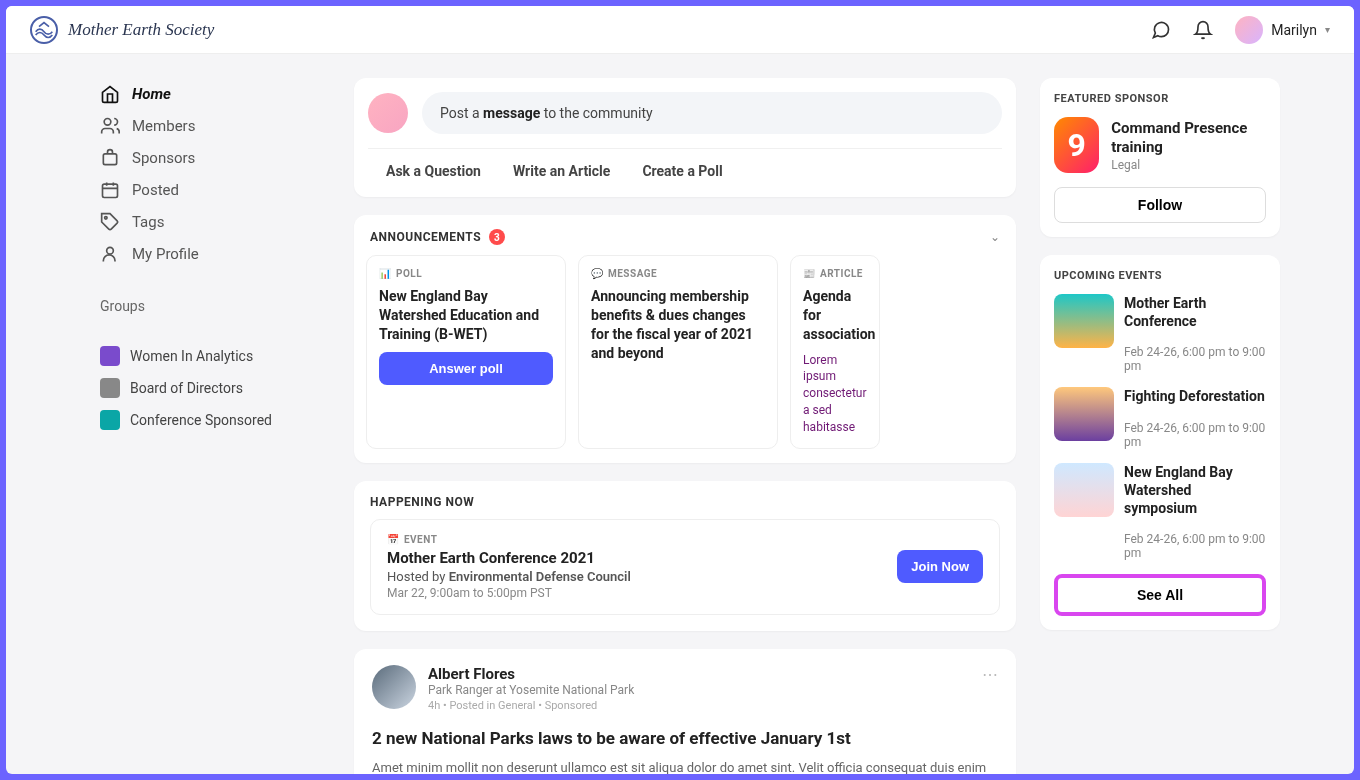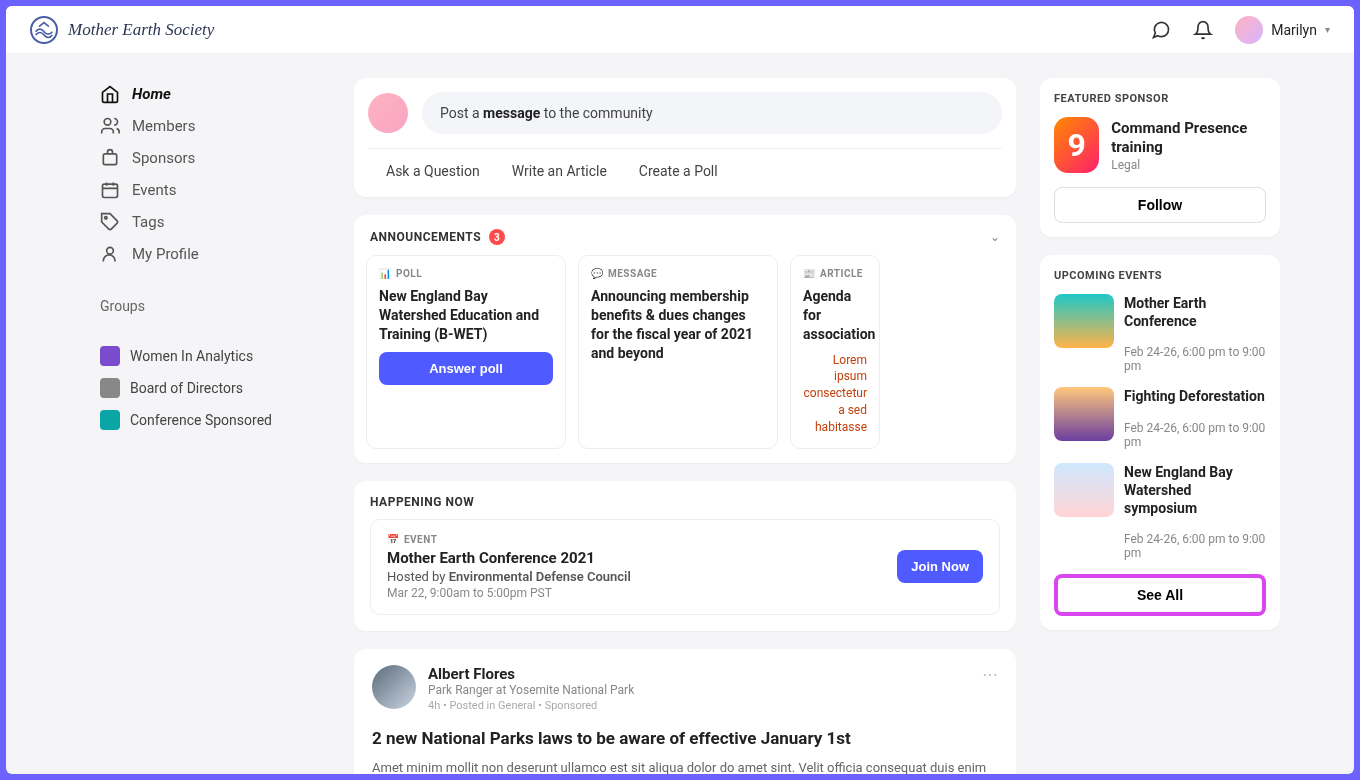--- a/index.html
+++ b/index.html
@@ -90,35 +90,35 @@
 .card { background:#fff; border-radius:12px; box-shadow: 0 1px 2px rgba(0,0,0,0.04); }
 
 .composer { padding: 14px; display:flex; flex-direction:column; }
 .composer-row { display:flex; align-items:center; gap:14px; }
 .composer-avatar { width:40px; height:40px; border-radius:50%; background: linear-gradient(135deg,#ffb3c1,#f8a5c2); flex-shrink:0; }
 .composer-input {
   flex:1; background:#f3f5f8; border-radius:24px; padding: 13px 18px;
   font-size:14px; color:#444;
 }
 .composer-input b { font-weight:700; color:#222; }
-.composer-actions { display:flex; gap:32px; padding: 14px 18px 4px; border-top:1px solid #f0f0f0; margin-top: 14px; }
+.composer-actions { display:flex; gap:32px; padding: 14px 18px 4px; border-top:1px solid #f0f0f0; margin-top: 14px; font-weight: bold; }
 .composer-action { font-size:14px; color:#444; cursor:pointer; }
 
 .section-head { display:flex; align-items:center; justify-content:space-between; padding: 14px 16px 10px; }
 .section-title { font-size:12px; font-weight:700; letter-spacing:0.5px; color:#333; text-transform:uppercase; display:flex; align-items:center; gap:8px; }
 .badge-count { background:#ff4b4b; color:#fff; width:16px; height:16px; border-radius:50%; font-size:10px; display:flex; align-items:center; justify-content:center; }
 
 .ann-row { display:flex; gap:12px; padding: 0 12px 14px; overflow:hidden; }
 .ann-card {
   border:1px solid #eee; border-radius:10px; padding:12px; width: 200px; flex-shrink:0;
   display:flex; flex-direction:column; gap:8px;
 }
 .ann-type { font-size:10px; font-weight:700; color:#888; letter-spacing:0.5px; display:flex; align-items:center; gap:4px;}
 .ann-title { font-size:14px; font-weight:700; color:#222; line-height:1.35; }
-.ann-excerpt { font-size:12px; color:#c2410c; line-height:1.4;text-align:right; }
+.ann-excerpt { font-size:12px; color:#701a75; line-height:1.4; }
 .btn-primary {
   background:#4f5bff; color:#fff; border:none; border-radius:8px; padding:9px 14px;
   font-size:13px; font-weight:600; cursor:pointer; text-align:center;
 }
 
 .hap-body { padding: 0 16px 16px; }
 .hap-inner { border:1px solid #eee; border-radius:10px; padding:14px 16px; display:flex; align-items:center; justify-content:space-between; gap:12px;}
 .hap-text .ev-type { font-size:10px; color:#888; font-weight:700; letter-spacing:0.5px; display:flex; align-items:center; gap:4px; margin-bottom:4px;}
 .hap-text .ev-title { font-size:15px; font-weight:700; color:#222; }
 .hap-text .ev-host { font-size:13px; color:#555; margin-top:2px; }
@@ -218,21 +218,21 @@
             <rect x="4" y="7" width="16" height="13" rx="2"></rect>
             <path d="M9 7V5a3 3 0 016 0v2"></path>
           </svg>
         <span>Sponsors</span>
       </div>
       <div class="nav-item">
         <svg class="nav-icon" viewBox="0 0 24 24" fill="none" stroke="currentColor" stroke-width="2">
             <rect x="3" y="5" width="18" height="16" rx="2"></rect>
             <path d="M16 3v4M8 3v4M3 10h18"></path>
           </svg>
-        <span>Events</span>
+        <span>Posted</span>
       </div>
       <div class="nav-item">
         <svg class="nav-icon" viewBox="0 0 24 24" fill="none" stroke="currentColor" stroke-width="2">
             <path d="M20.59 13.41l-7.17 7.17a2 2 0 01-2.83 0L2 12V2h10l8.59 8.59a2 2 0 010 2.82z"></path>
             <circle cx="7" cy="7" r="1.5"></circle>
           </svg>
         <span>Tags</span>
       </div>
       <div class="nav-item">
         <svg class="nav-icon" viewBox="0 0 24 24" fill="none" stroke="currentColor" stroke-width="2">

